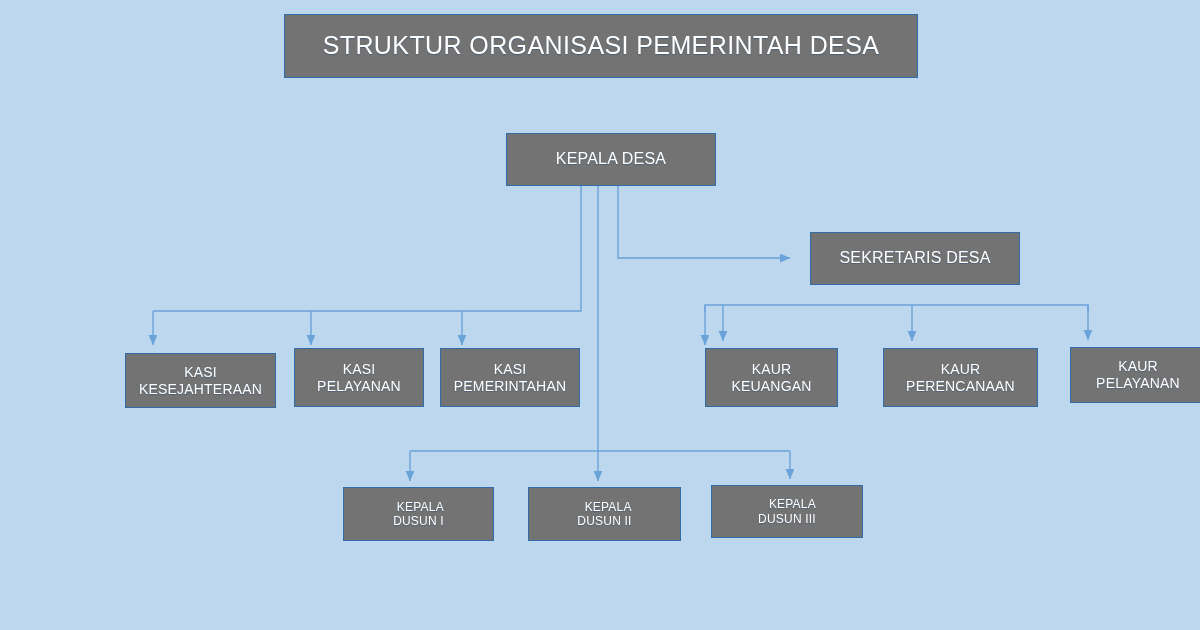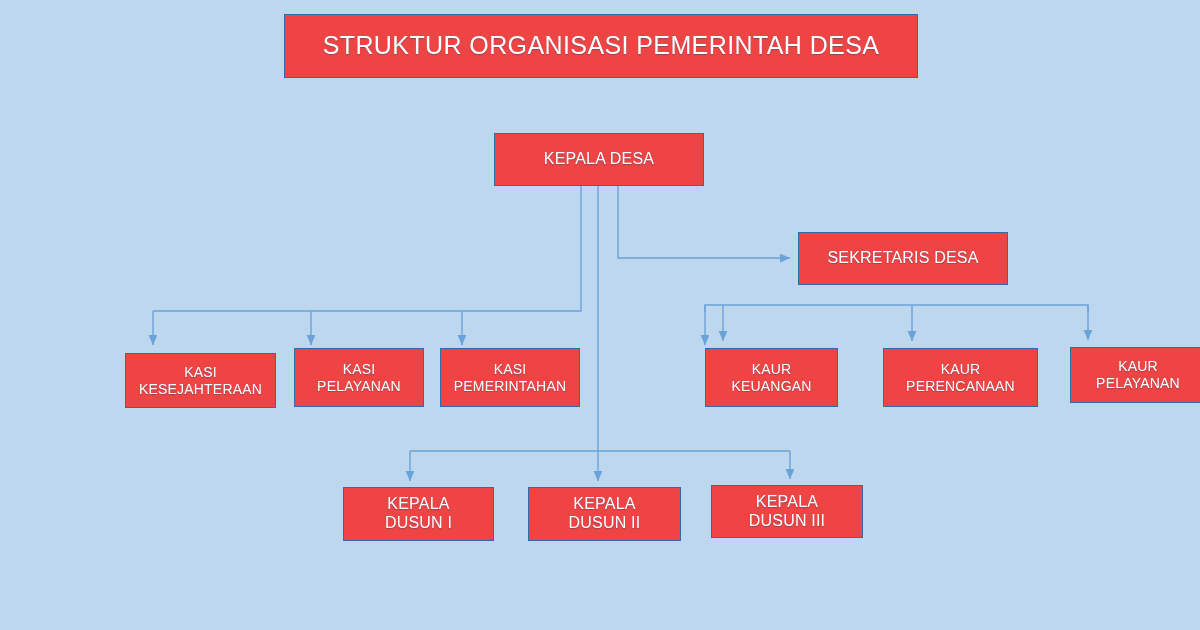--- a/index.html
+++ b/index.html
@@ -22,45 +22,47 @@
     position: absolute;
     left: 0;
     top: 0;
     width: 1200px;
     height: 630px;
     pointer-events: none;
   }
   .node {
     position: absolute;
     box-sizing: border-box;
-    background: #ef4444;
+    background: #737373;
     border: 1px solid #2f6ca8;
     color: #ffffff;
     display: flex;
     align-items: center;
     justify-content: center;
     text-align: center;
     line-height: 1.18;
     letter-spacing: 0.2px;
     text-shadow: 0 1px 1px rgba(30,70,120,0.45);
     white-space: pre-line;
   }
   .title-node {
     font-size: 25px;
     letter-spacing: 0.4px;
   }
   .lvl1-node {
     font-size: 16px;
+    margin-left: 12px;
   }
   .lvl2-node {
     font-size: 14px;
     margin-left: 48px;
   }
   .lvl3-node {
-    font-size: 16px;
+    font-size: 12px;
+    text-align: right;
   }
 </style>
 </head>
 <body>
 
 <div id="chart-root">
 
   <svg id="connector-layer" viewBox="0 0 1200 630" width="1200" height="630" aria-hidden="true">
     <defs>
       <marker id="arrow" markerWidth="9" markerHeight="9" refX="7.2" refY="3.2" orient="auto" markerUnits="strokeWidth">

